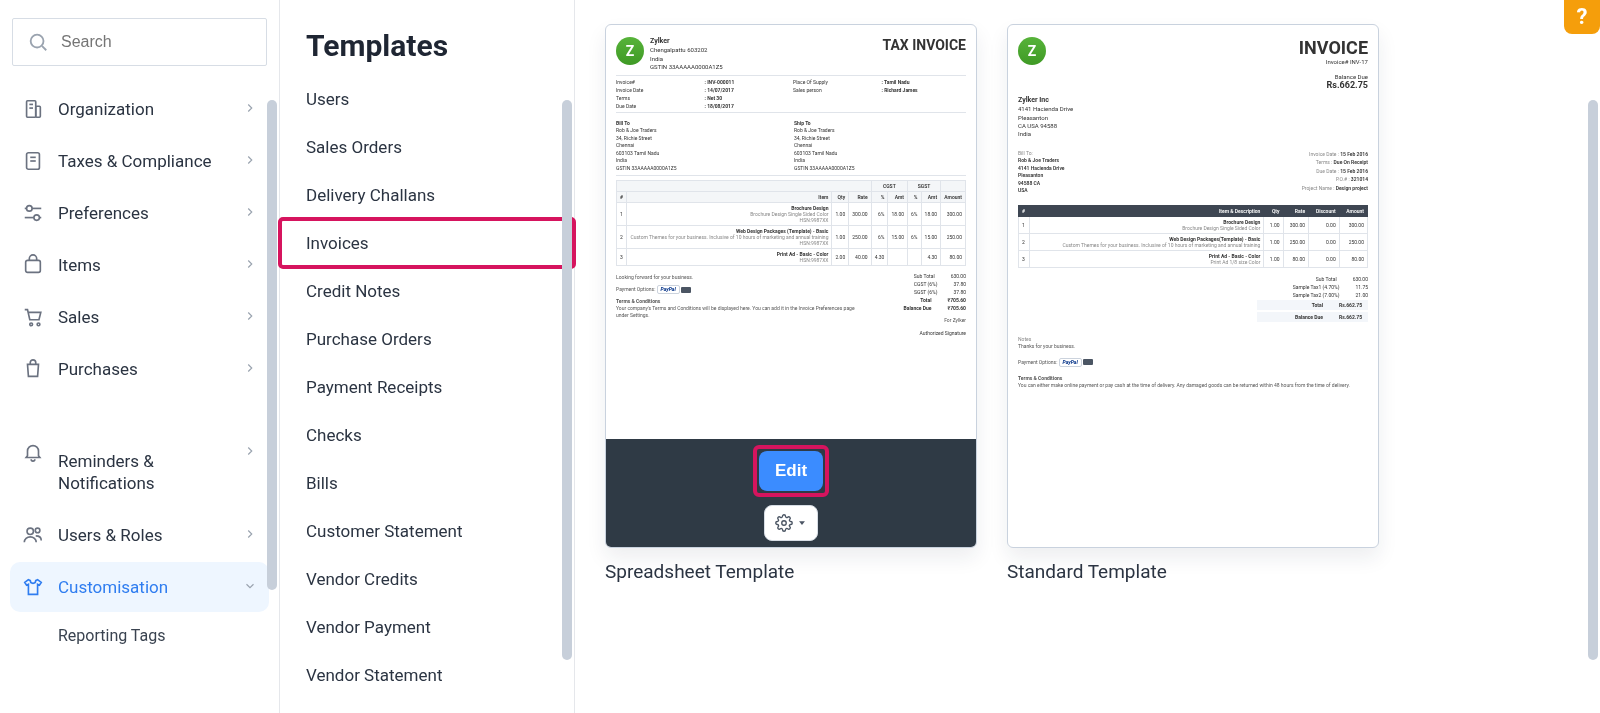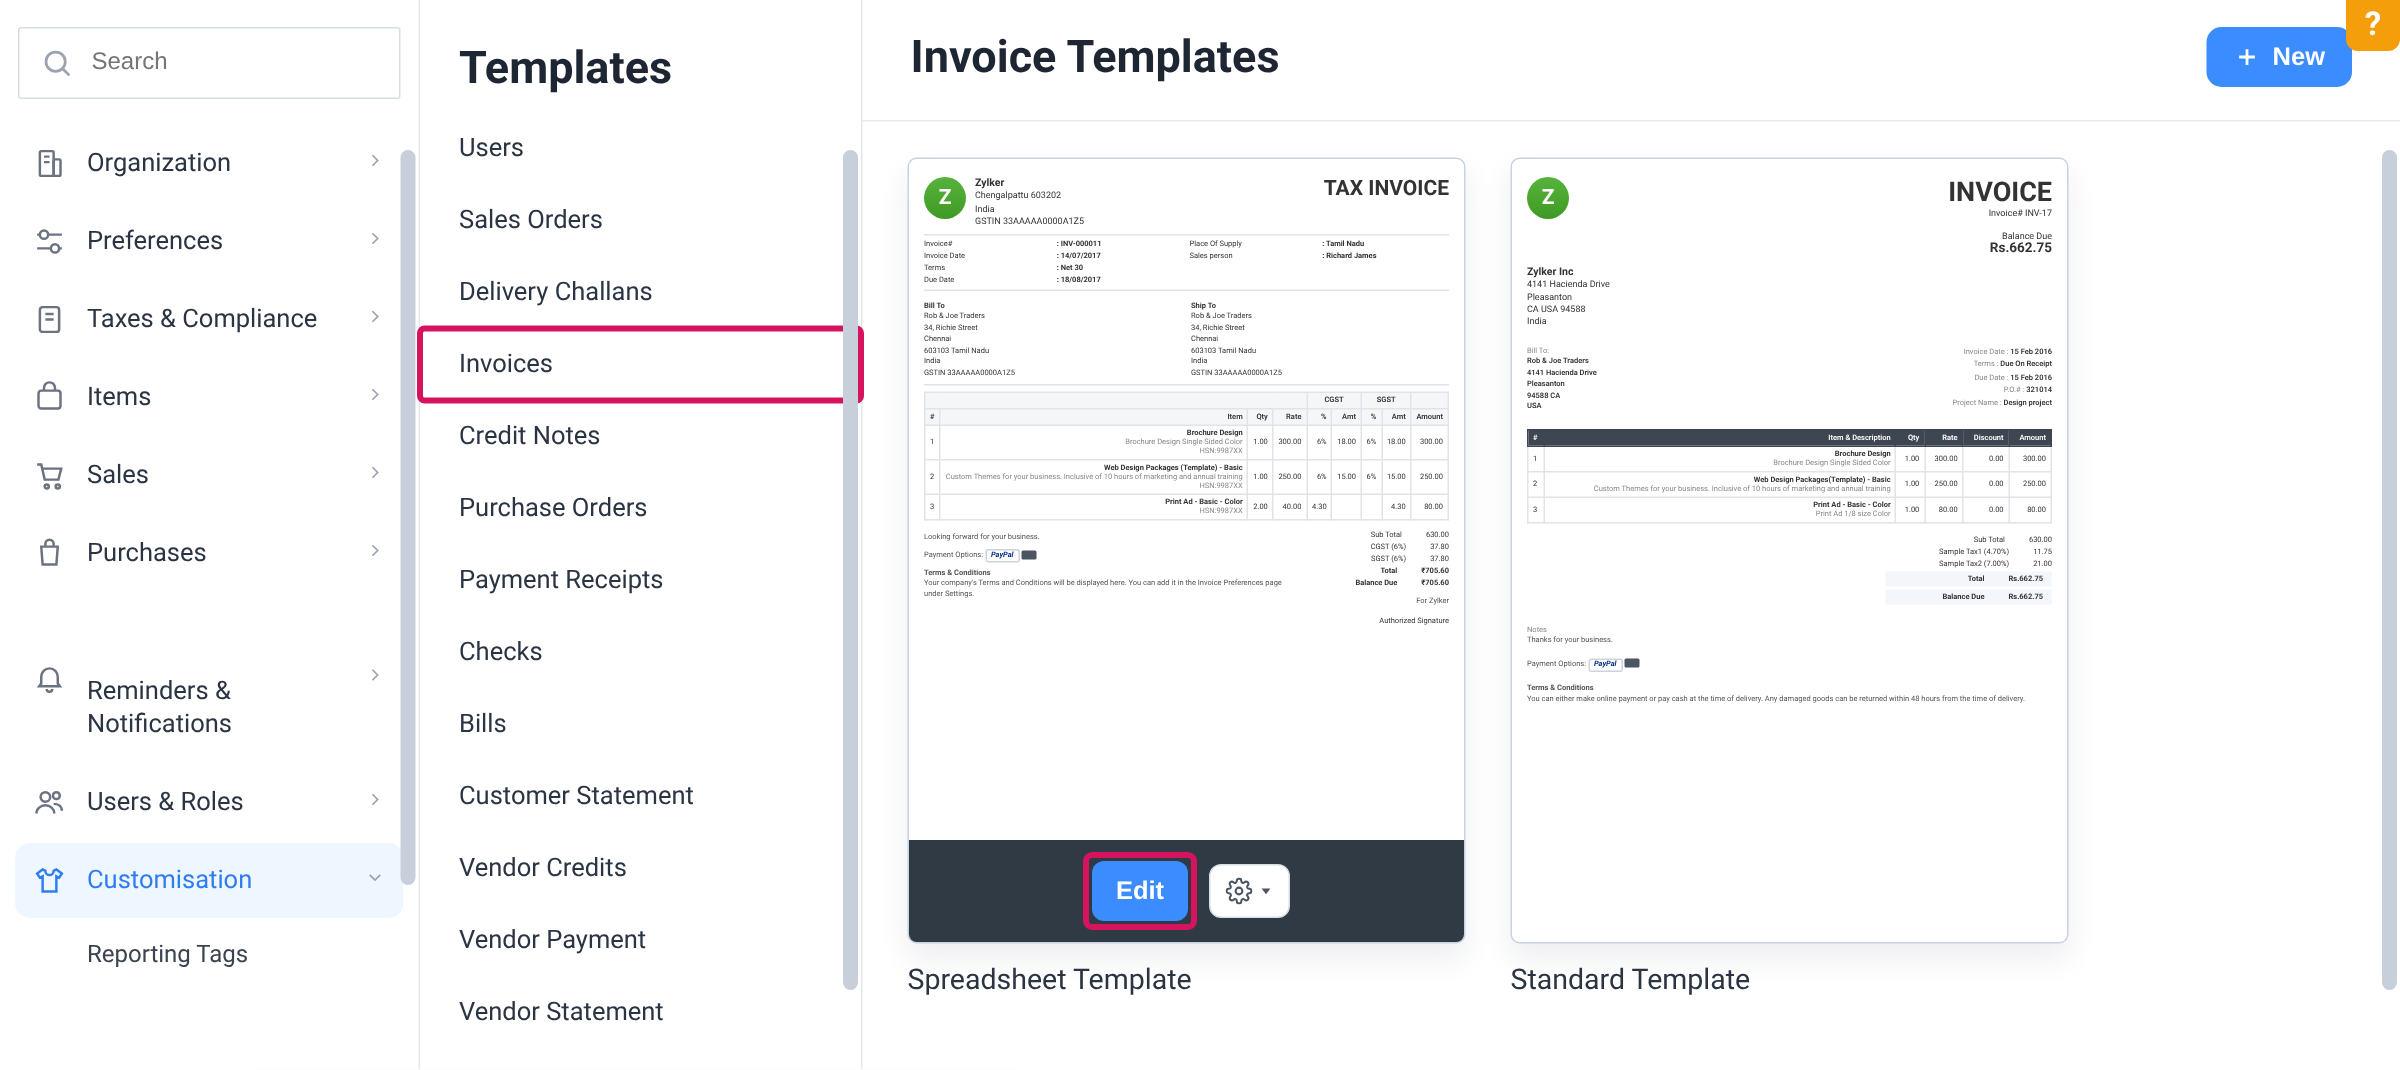--- a/index.html
+++ b/index.html
@@ -204,26 +204,27 @@
     flex:1;
     padding:12px 10px;
     font-size:6px;
     color:#333;
     display:flex;
     flex-direction:column;
     gap:4px;
     overflow:hidden;
   }
   .card .action-bar {
-    height:68px;
+    height:108px;
     background:var(--dark);
     display:flex;
     align-items:center;
     justify-content:center;
     gap:8px;
+    flex-direction:column;
   }
   .edit-outline {
     border:4px solid var(--highlight);
     border-radius:6px;
     padding:2px;
   }
   .edit-btn {
     background:var(--blue);
     color:#fff;
     border:none;
@@ -338,43 +339,43 @@
         </span>
         <span>Organization</span>
         <span class="chev"><svg viewBox="0 0 24 24" fill="none" stroke="currentColor" stroke-width="2">
               <polyline points="9 6 15 12 9 18"></polyline>
             </svg></span>
       </div>
 
       <div class="nav-item">
         <span class="icon">
           <svg viewBox="0 0 24 24" fill="none" stroke="#6b7280" stroke-width="1.8">
+              <rect x="5" y="3" width="14" height="18" rx="2"></rect>
+              <line x1="9" y1="8" x2="15" y2="8"></line>
+              <line x1="9" y1="12" x2="15" y2="12"></line>
+            </svg>
+        </span>
+        <span>Taxes &amp; Compliance</span>
+        <span class="chev"><svg viewBox="0 0 24 24" fill="none" stroke="currentColor" stroke-width="2">
+              <polyline points="9 6 15 12 9 18"></polyline>
+            </svg></span>
+      </div>
+
+      <div class="nav-item">
+        <span class="icon">
+          <svg viewBox="0 0 24 24" fill="none" stroke="#6b7280" stroke-width="1.8">
               <circle cx="8" cy="7" r="3"></circle>
               <circle cx="16" cy="17" r="3"></circle>
               <line x1="3" y1="7" x2="5" y2="7"></line>
               <line x1="11" y1="7" x2="21" y2="7"></line>
               <line x1="3" y1="17" x2="13" y2="17"></line>
               <line x1="19" y1="17" x2="21" y2="17"></line>
             </svg>
         </span>
         <span>Preferences</span>
-        <span class="chev"><svg viewBox="0 0 24 24" fill="none" stroke="currentColor" stroke-width="2">
-              <polyline points="9 6 15 12 9 18"></polyline>
-            </svg></span>
-      </div>
-
-      <div class="nav-item">
-        <span class="icon">
-          <svg viewBox="0 0 24 24" fill="none" stroke="#6b7280" stroke-width="1.8">
-              <rect x="5" y="3" width="14" height="18" rx="2"></rect>
-              <line x1="9" y1="8" x2="15" y2="8"></line>
-              <line x1="9" y1="12" x2="15" y2="12"></line>
-            </svg>
-        </span>
-        <span>Taxes &amp; Compliance</span>
         <span class="chev"><svg viewBox="0 0 24 24" fill="none" stroke="currentColor" stroke-width="2">
               <polyline points="9 6 15 12 9 18"></polyline>
             </svg></span>
       </div>
 
       <div class="nav-item">
         <span class="icon">
           <svg viewBox="0 0 24 24" fill="none" stroke="#6b7280" stroke-width="1.8">
               <rect x="4" y="7" width="16" height="13" rx="2"></rect>
               <path d="M8 7V5a4 4 0 0 1 8 0v2"></path>
@@ -475,30 +476,20 @@
         <div class="tmpl-item">Customer Statement</div>
         <div class="tmpl-item">Vendor Credits</div>
         <div class="tmpl-item">Vendor Payment</div>
         <div class="tmpl-item">Vendor Statement</div>
         <div class="tmpl-item">Journals</div>
       </div>
     <div class="scroll-thumb-mid"></div>
   </aside>
 
   <main class="main">
-    <header class="main-header">
-      <h1>Invoice Templates</h1>
-      <button class="new-btn">
-        <svg width="18" height="18" viewBox="0 0 24 24" fill="none" stroke-width="2.5">
-            <line x1="12" y1="5" x2="12" y2="19"></line>
-            <line x1="5" y1="12" x2="19" y2="12"></line>
-          </svg>
-        <span>New</span>
-      </button>
-    </header>
 
     <div class="cards-row">
 
       <div class="card-wrap">
         <div class="card">
           <div class="preview">
             <div class="inv-row">
               <div class="inv-logo">Z</div>
               <div class="inv-company">
                 <b>Zylker</b>

